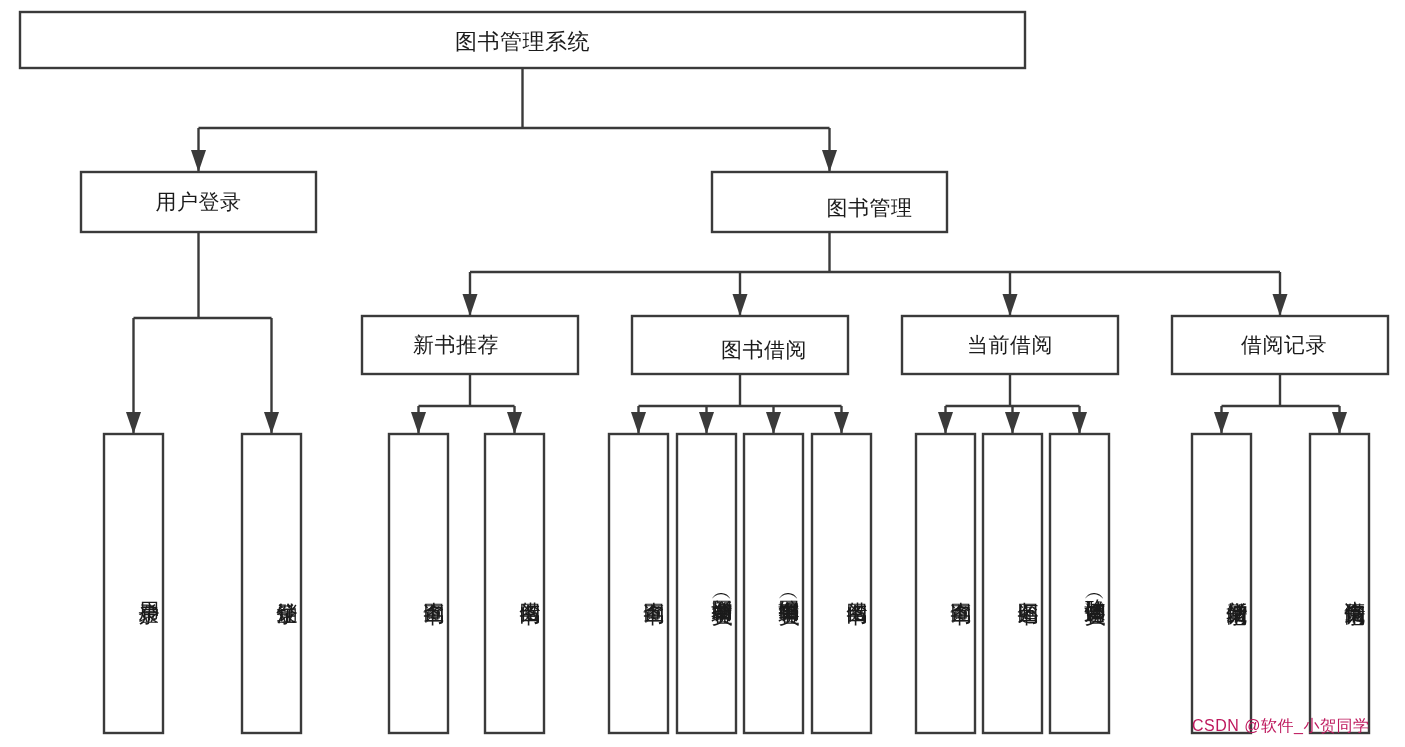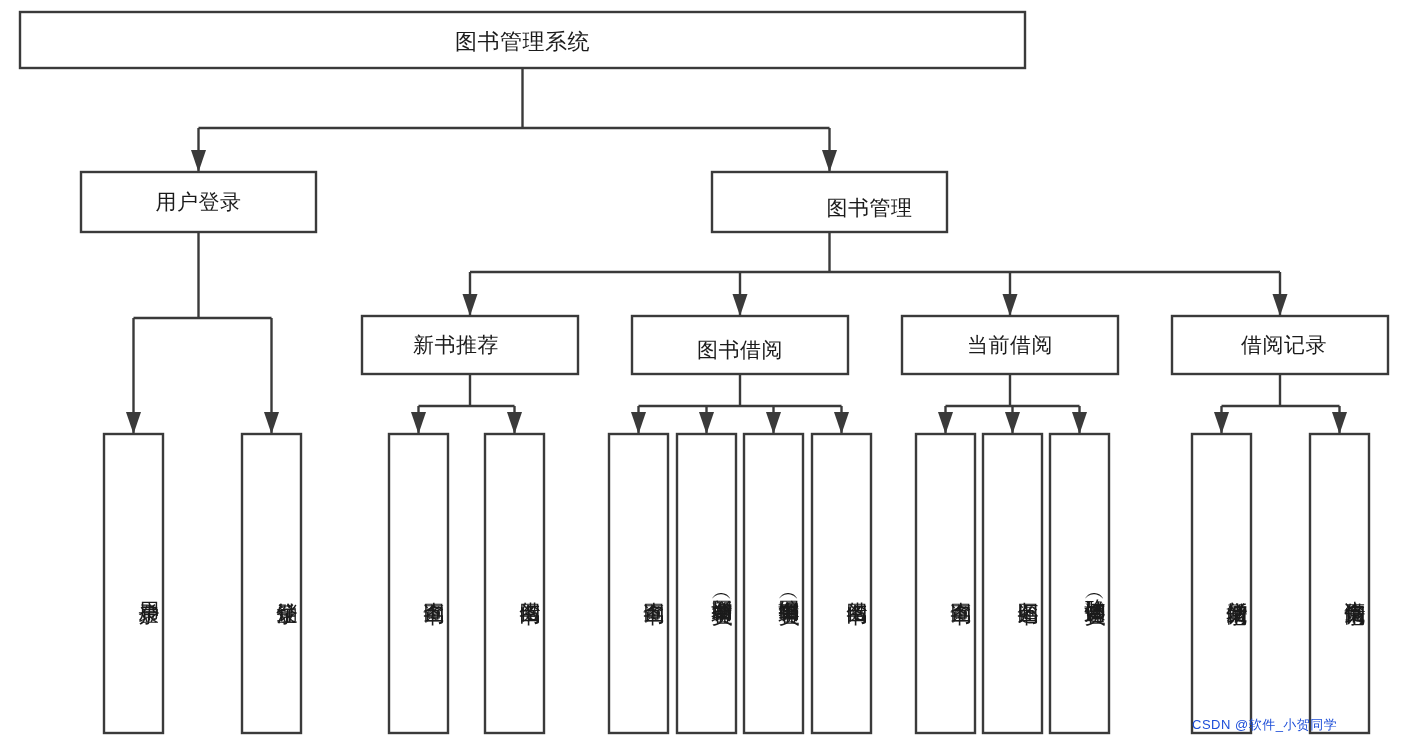--- a/index.html
+++ b/index.html
@@ -68,22 +68,22 @@
     letter-spacing: 1px;
     align-items: flex-start;
     justify-content: center;
     padding-top: 6px;
   }
   .node-label.root {
     font-size: 22px;
   }
   .watermark {
     position: absolute;
-    color: #1d4ed8;
-    font-size: 13px;
+    color: #be185d;
+    font-size: 16px;
     font-family: "Liberation Sans", "DejaVu Sans", sans-serif;
     white-space: nowrap;
     letter-spacing: 0.5px;
     pointer-events: none;
   }
 </style>
 </head>
 <body>
 
 <div id="diagram-root">
@@ -163,21 +163,21 @@
         <rect x="1050" y="434" width="59" height="299" class="node-box"></rect>
         <rect x="1192" y="434" width="59" height="299" class="node-box"></rect>
         <rect x="1310" y="434" width="59" height="299" class="node-box"></rect>
       </g>
   </svg>
   <div id="labels-layer">
       <div class="node-label horizontal root" style="left: 20px; top: 12px; width: 1005px; height: 60px;">图书管理系统</div>
       <div class="node-label horizontal" style="left: 81px; top: 172px; width: 235px; height: 60px;">用户登录</div>
       <div class="node-label horizontal" style="left: 712px; top: 172px; width: 235px; height: 72px; margin-left: 40px;">图书管理</div>
       <div class="node-label horizontal" style="left: 362px; top: 316px; width: 188px; height: 58px;">新书推荐</div>
-      <div class="node-label horizontal" style="left: 632px; top: 316px; width: 216px; height: 68px;">图书借阅</div>
+      <div class="node-label horizontal" style="left: 656px; top: 316px; width: 216px; height: 68px;">图书借阅</div>
       <div class="node-label horizontal" style="left: 902px; top: 316px; width: 216px; height: 58px;">当前借阅</div>
       <div class="node-label horizontal" style="left: 1172px; top: 316px; width: 216px; height: 58px; padding-left: 8px;">借阅记录</div>
       <div class="node-label vertical" style="left: 104px; top: 434px; width: 59px; height: 299px;">用户登录</div>
       <div class="node-label vertical" style="left: 242px; top: 434px; width: 59px; height: 299px;">注销登录</div>
       <div class="node-label vertical" style="left: 389px; top: 434px; width: 59px; height: 299px;">查询图书</div>
       <div class="node-label vertical" style="left: 485px; top: 434px; width: 59px; height: 299px;">借阅图书</div>
       <div class="node-label vertical" style="left: 609px; top: 434px; width: 59px; height: 299px;">查询图书</div>
       <div class="node-label vertical" style="left: 677px; top: 434px; width: 59px; height: 299px;">新增图书（管理员）</div>
       <div class="node-label vertical" style="left: 744px; top: 434px; width: 59px; height: 299px;">编辑图书（管理员）</div>
       <div class="node-label vertical" style="left: 812px; top: 434px; width: 59px; height: 299px;">借阅图书</div>

